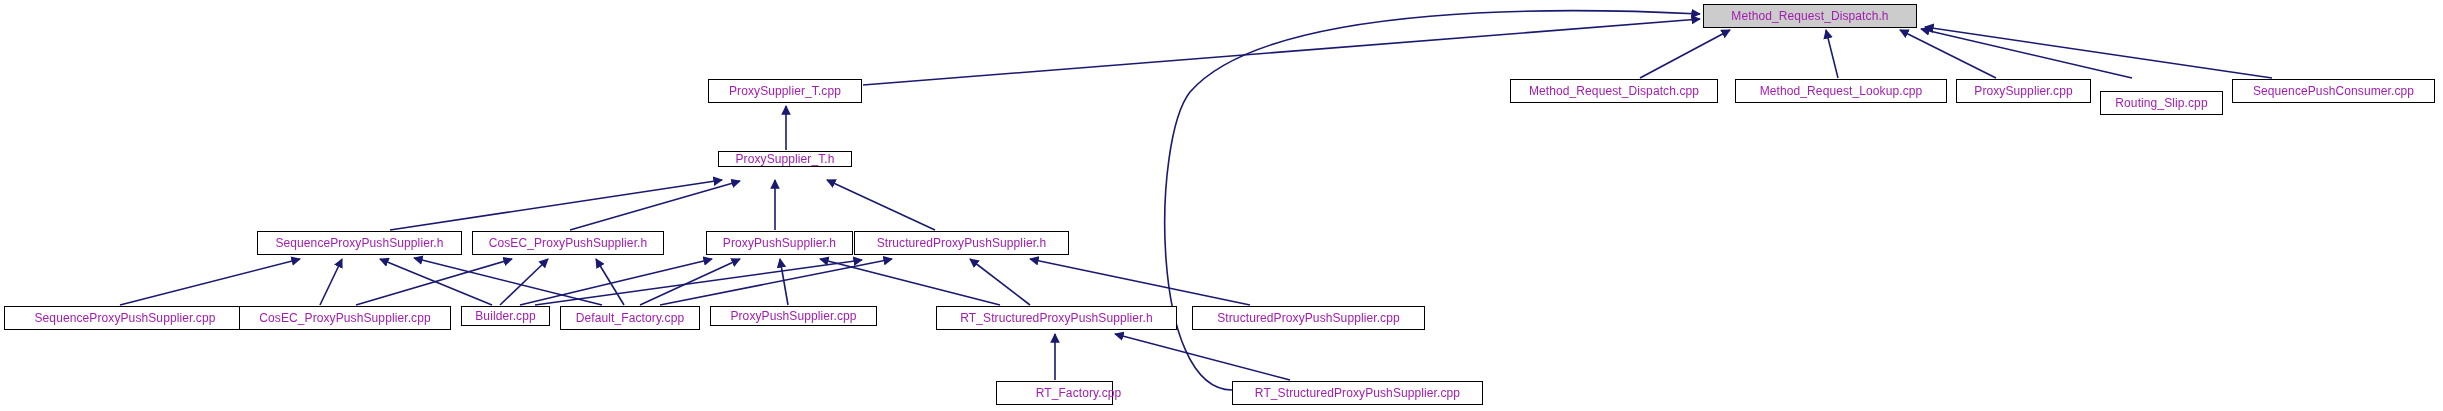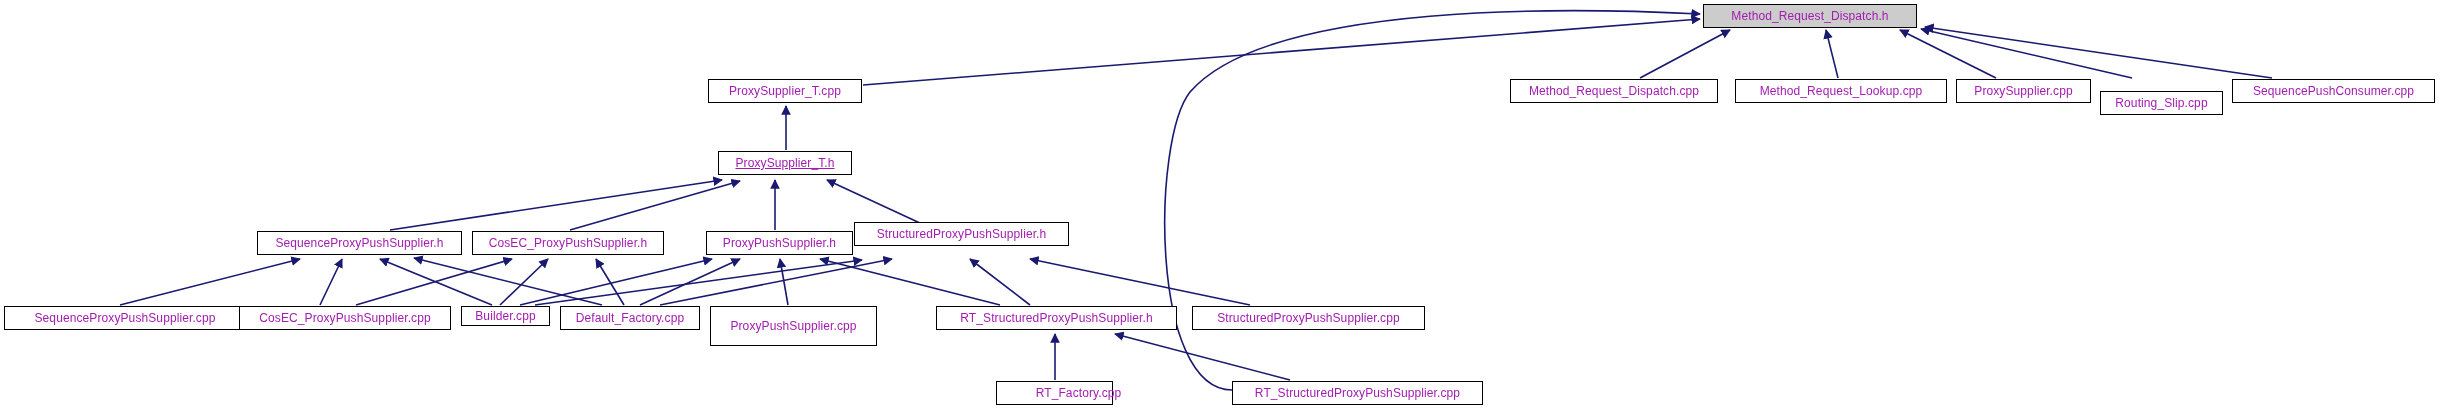--- a/index.html
+++ b/index.html
@@ -114,48 +114,48 @@
       </div>
       <div class="node" style="left: 1956px; top: 79px; width: 135px; height: 24px;">
         <span class="node-label">ProxySupplier.cpp</span>
       </div>
       <div class="node" style="left: 2100px; top: 79px; width: 123px; height: 24px; margin-top: 12px;">
         <span class="node-label">Routing_Slip.cpp</span>
       </div>
       <div class="node" style="left: 2232px; top: 79px; width: 203px; height: 24px; text-align: right;">
         <span class="node-label">SequencePushConsumer.cpp</span>
       </div>
-      <div class="node" style="left: 718px; top: 151px; width: 134px; height: 24px; text-decoration: underline;">
+      <div class="node" style="left: 718px; top: 151px; width: 134px; height: 16px;">
         <span class="node-label">ProxySupplier_T.h</span>
       </div>
       <div class="node" style="left: 257px; top: 231px; width: 205px; height: 24px;">
         <span class="node-label">SequenceProxyPushSupplier.h</span>
       </div>
       <div class="node" style="left: 472px; top: 231px; width: 192px; height: 24px;">
         <span class="node-label">CosEC_ProxyPushSupplier.h</span>
       </div>
       <div class="node" style="left: 698px; top: 231px; width: 147px; height: 24px; margin-left: 8px;">
         <span class="node-label">ProxyPushSupplier.h</span>
       </div>
-      <div class="node" style="left: 854px; top: 222px; width: 215px; height: 24px;">
+      <div class="node" style="left: 854px; top: 231px; width: 215px; height: 24px;">
         <span class="node-label">StructuredProxyPushSupplier.h</span>
       </div>
       <div class="node" style="left: 4px; top: 306px; width: 242px; height: 24px;">
         <span class="node-label">SequenceProxyPushSupplier.cpp</span>
       </div>
       <div class="node" style="left: 239px; top: 306px; width: 212px; height: 24px;">
         <span class="node-label">CosEC_ProxyPushSupplier.cpp</span>
       </div>
       <div class="node" style="left: 461px; top: 306px; width: 89px; height: 20px;">
         <span class="node-label">Builder.cpp</span>
       </div>
       <div class="node" style="left: 560px; top: 306px; width: 140px; height: 24px;">
         <span class="node-label">Default_Factory.cpp</span>
       </div>
-      <div class="node" style="left: 710px; top: 306px; width: 167px; height: 40px;">
+      <div class="node" style="left: 710px; top: 306px; width: 167px; height: 20px;">
         <span class="node-label">ProxyPushSupplier.cpp</span>
       </div>
       <div class="node" style="left: 936px; top: 306px; width: 241px; height: 24px;">
         <span class="node-label">RT_StructuredProxyPushSupplier.h</span>
       </div>
       <div class="node" style="left: 1192px; top: 306px; width: 233px; height: 24px;">
         <span class="node-label">StructuredProxyPushSupplier.cpp</span>
       </div>
       <div class="node" style="left: 996px; top: 381px; width: 117px; height: 24px; padding-left: 48px;">
         <span class="node-label">RT_Factory.cpp</span>

